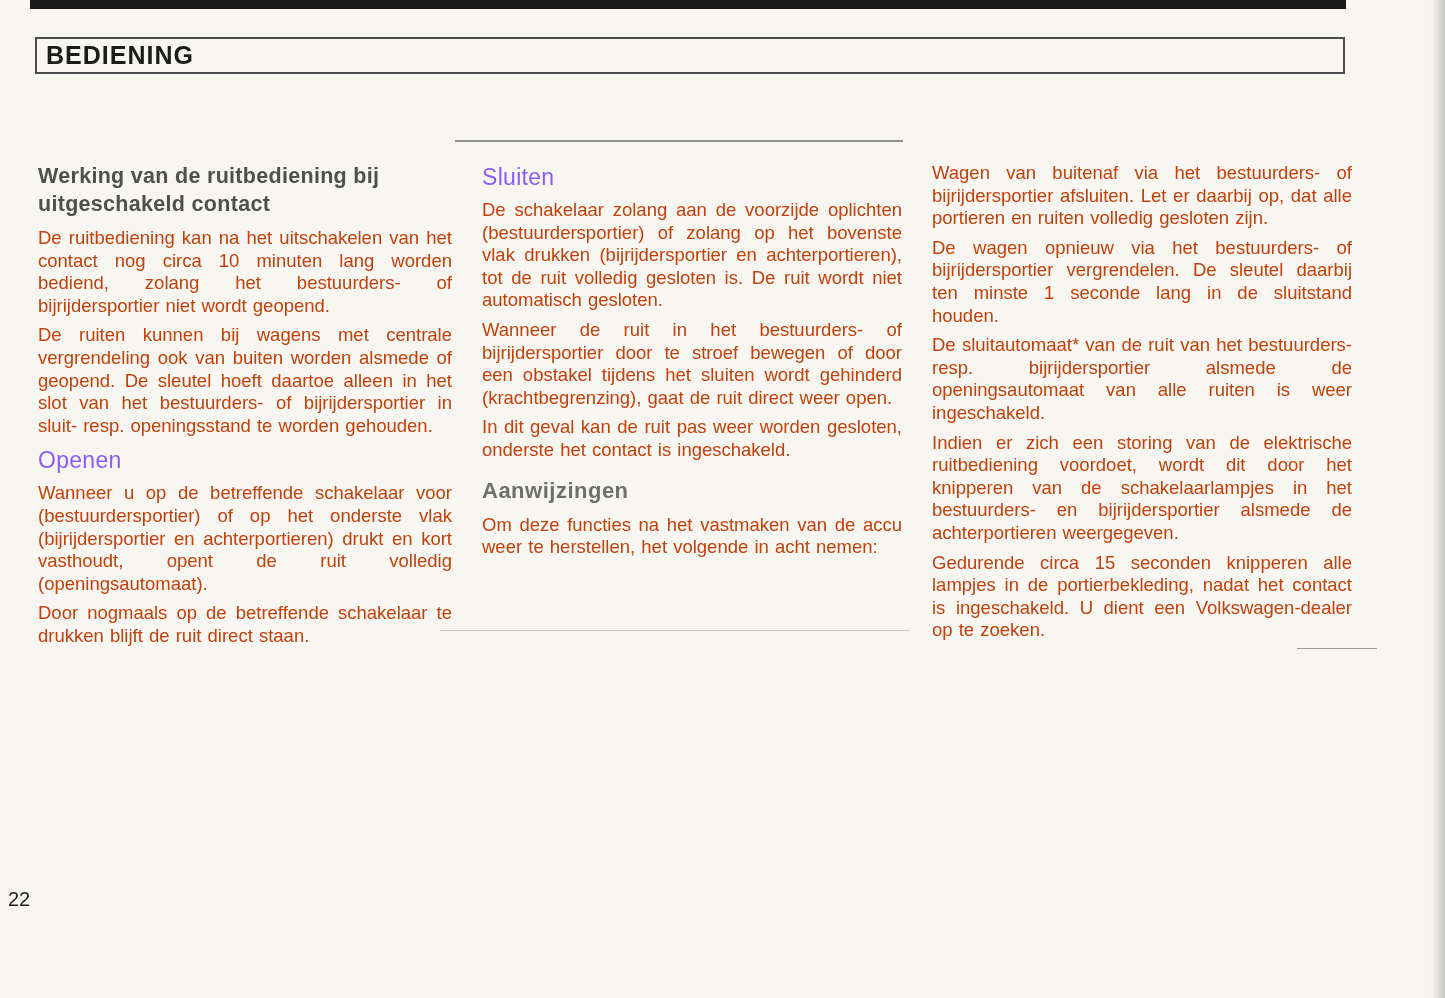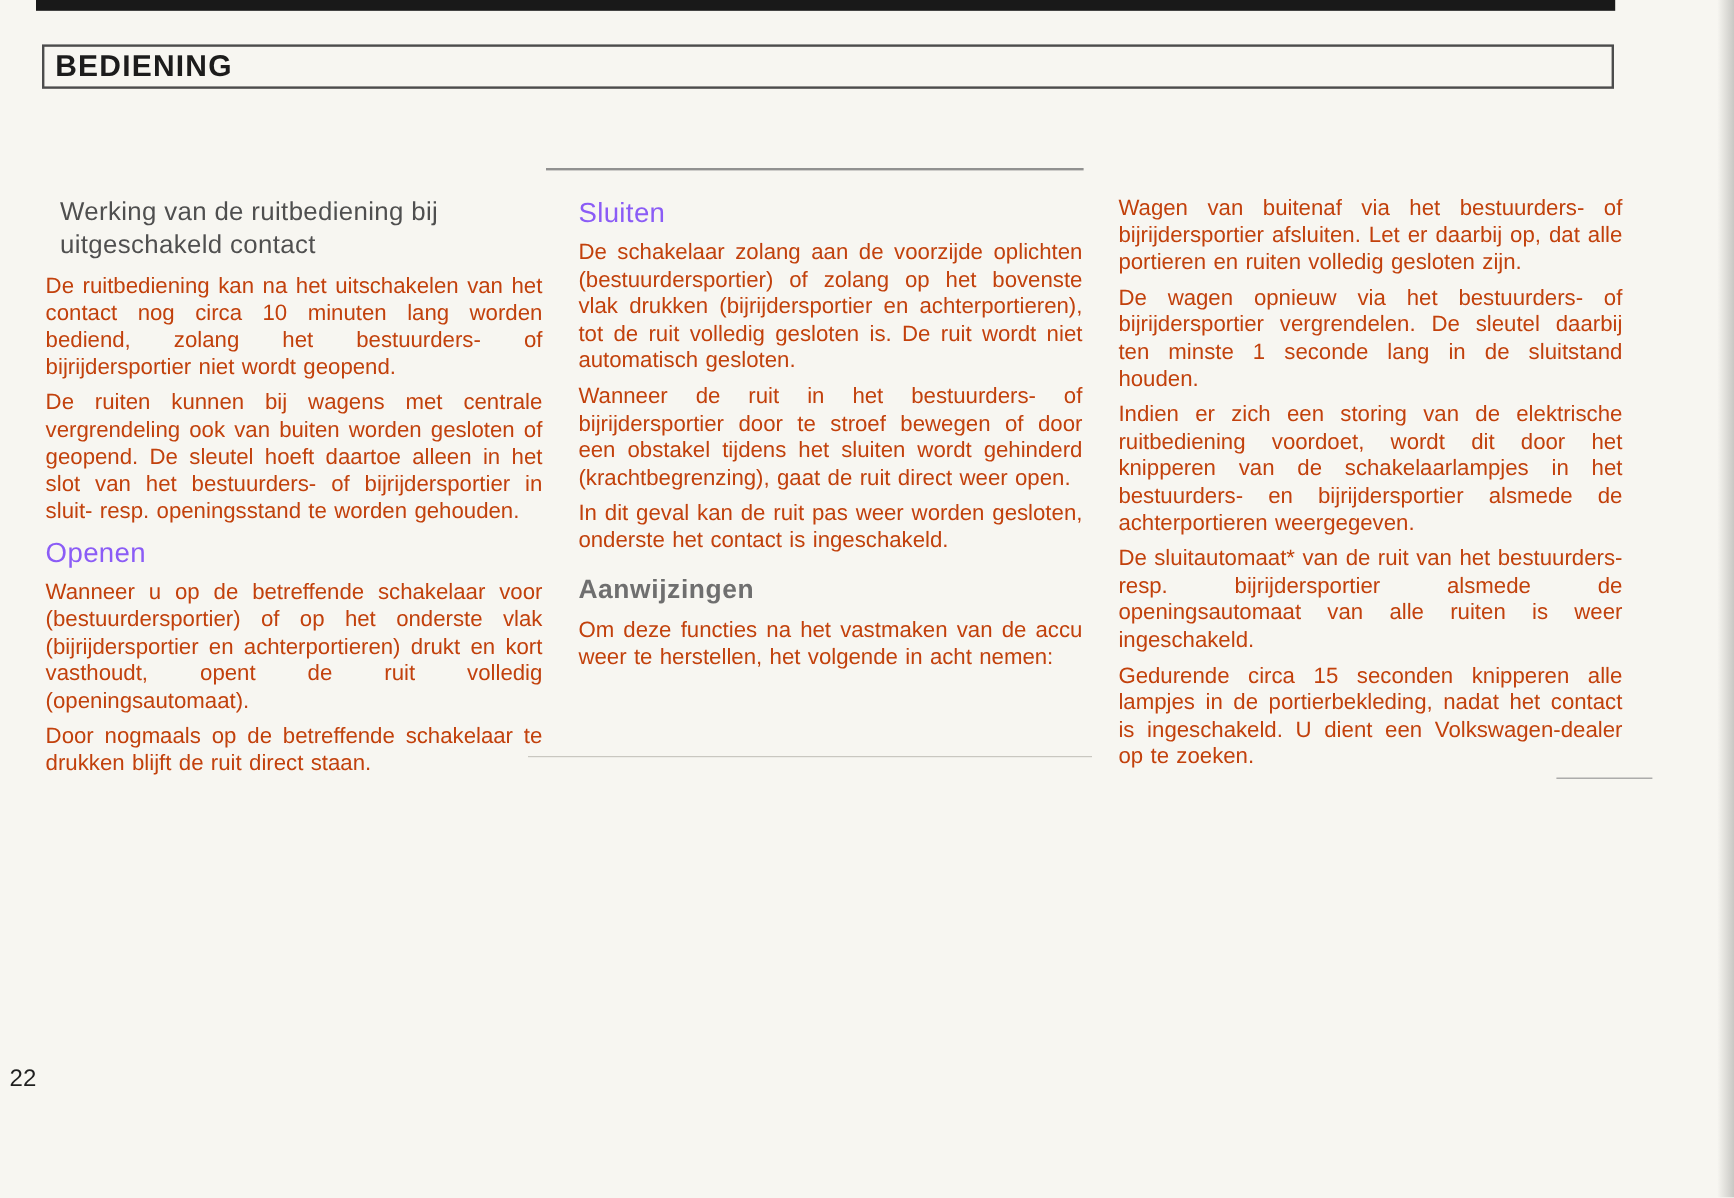--- a/index.html
+++ b/index.html
@@ -66,24 +66,24 @@
   .content {
     position: absolute;
     left: 38px; top: 162px;
     display: grid;
     grid-template-columns: 414px 420px 420px;
     column-gap: 30px;
   }
   .col-heading {
     font-size: 21.5px;
     line-height: 28px;
-    font-weight: 400;
+    font-weight: 700;
     color: #4f4f4f;
     letter-spacing: 0.3px;
-    margin: 0 0 9px 12px;
+    margin: 0 0 9px 0;
   }
   .sub-heading {
     font-size: 23px;
     font-weight: 400;
     color: #8b5cf6;
     margin: 10px 0 8px 0;
     letter-spacing: 0.3px;
   }
   .sub-heading.first {
     margin-top: 2px;
@@ -123,38 +123,38 @@
 
 <div class="rule-artifact"></div>
 <div class="rule-artifact-mid"></div>
 <div class="rule-artifact-right"></div>
 
 <div class="content">
 
   <div class="column">
     <div class="col-heading">Werking van de ruitbediening bij uitgeschakeld contact</div>
     <p class="para">De ruitbediening kan na het uitschakelen van het contact nog circa 10 minuten lang worden bediend, zolang het bestuurders- of bijrijdersportier niet wordt geopend.</p>
-    <p class="para">De ruiten kunnen bij wagens met centrale vergrendeling ook van buiten worden gesloten of geopend. De sleutel hoeft daartoe alleen in het slot van het bestuurders- of bijrijdersportier in sluit- resp. openingsstand te worden gehouden.</p>
+    <p class="para">De ruiten kunnen bij wagens met centrale vergrendeling ook van buiten worden alsmede of geopend. De sleutel hoeft daartoe alleen in het slot van het bestuurders- of bijrijdersportier in sluit- resp. openingsstand te worden gehouden.</p>
     <div class="sub-heading">Openen</div>
     <p class="para">Wanneer u op de betreffende schakelaar voor (bestuurdersportier) of op het onderste vlak (bijrijdersportier en achterportieren) drukt en kort vasthoudt, opent de ruit volledig (openingsautomaat).</p>
     <p class="para">Door nogmaals op de betreffende schakelaar te drukken blijft de ruit direct staan.</p>
   </div>
 
   <div class="column">
     <div class="sub-heading first">Sluiten</div>
     <p class="para">De schakelaar zolang aan de voorzijde oplichten (bestuurdersportier) of zolang op het bovenste vlak drukken (bijrijdersportier en achterportieren), tot de ruit volledig gesloten is. De ruit wordt niet automatisch gesloten.</p>
     <p class="para">Wanneer de ruit in het bestuurders- of bijrijdersportier door te stroef bewegen of door een obstakel tijdens het sluiten wordt gehinderd (krachtbegrenzing), gaat de ruit direct weer open.</p>
     <p class="para">In dit geval kan de ruit pas weer worden gesloten, onderste het contact is ingeschakeld.</p>
     <div class="aanwijzingen-heading">Aanwijzingen</div>
     <p class="para">Om deze functies na het vastmaken van de accu weer te herstellen, het volgende in acht nemen:</p>
   </div>
 
   <div class="column">
     <p class="para">Wagen van buitenaf via het bestuurders- of bijrijdersportier afsluiten. Let er daarbij op, dat alle portieren en ruiten volledig gesloten zijn.</p>
     <p class="para">De wagen opnieuw via het bestuurders- of bijrijdersportier vergrendelen. De sleutel daarbij ten minste 1 seconde lang in de sluitstand houden.</p>
+    <p class="para">De sluitautomaat* van de ruit van het bestuurders- resp. bijrijdersportier alsmede de openingsautomaat van alle ruiten is weer ingeschakeld.</p>
     <p class="para">Indien er zich een storing van de elektrische ruitbediening voordoet, wordt dit door het knipperen van de schakelaarlampjes in het bestuurders- en bijrijdersportier alsmede de achterportieren weergegeven.</p>
-    <p class="para">De sluitautomaat* van de ruit van het bestuurders- resp. bijrijdersportier alsmede de openingsautomaat van alle ruiten is weer ingeschakeld.</p>
     <p class="para">Gedurende circa 15 seconden knipperen alle lampjes in de portierbekleding, nadat het contact is ingeschakeld. U dient een Volkswagen-dealer op te zoeken.</p>
   </div>
 
 </div>
 
 <div class="page-number">22</div>
 
 </body></html>

